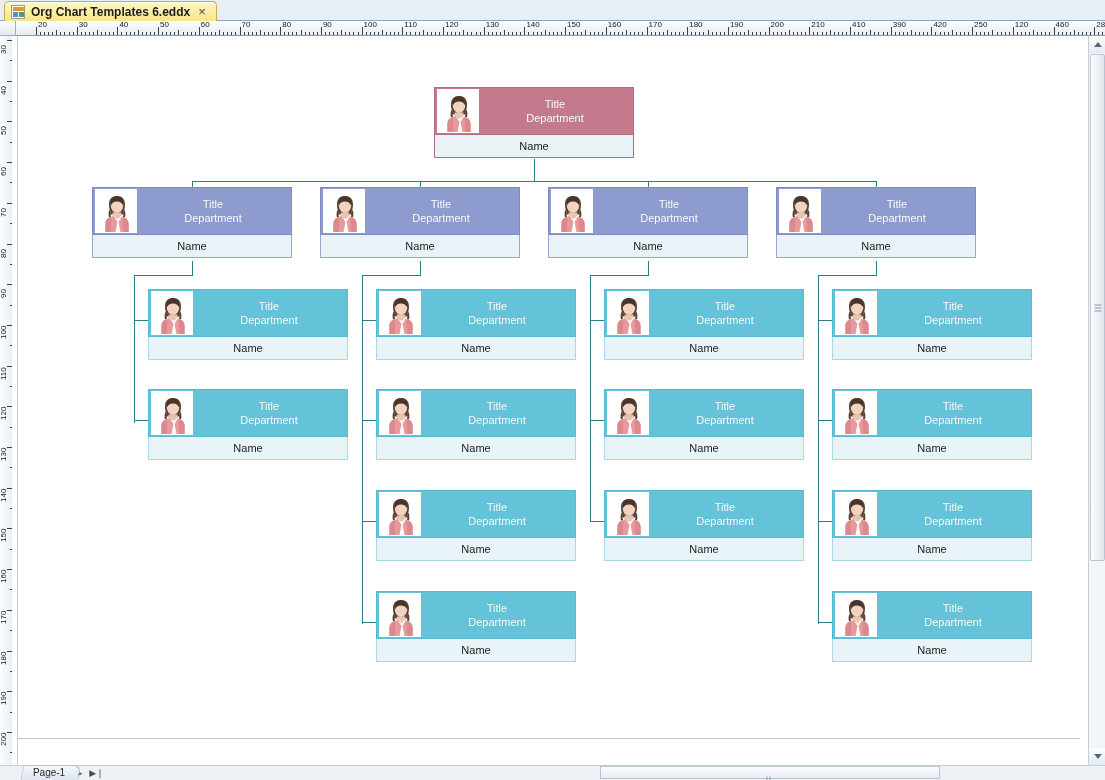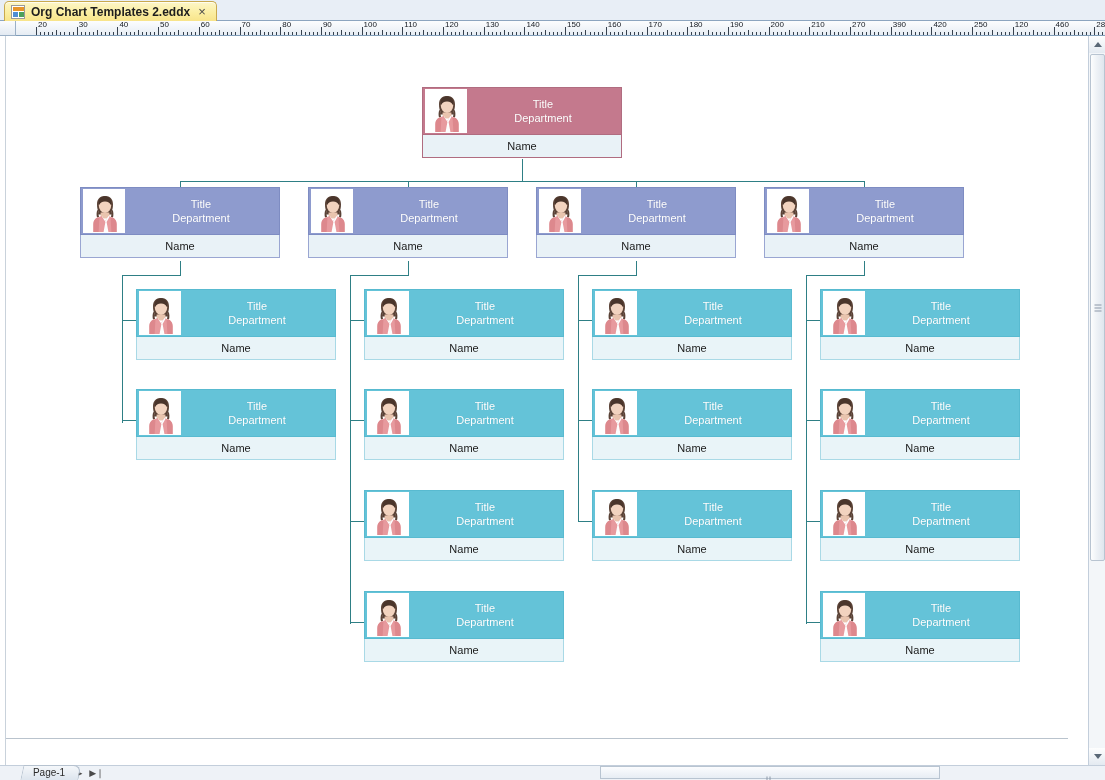--- a/index.html
+++ b/index.html
@@ -84,21 +84,21 @@
   .vtick.minor  { width: 3px; }
   .vlabel {
     position: absolute; left: 0px; font-size: 8px; color: #13181f;
     line-height: 8px;
     transform-origin: left top; transform: rotate(-90deg);
     white-space: nowrap;
   }
 
   
   .canvas-wrap {
-    position: absolute; left: 0; top: 36px;
+    position: absolute; left: 12px; top: 36px;
     width: 1072px; height: 729px;
     background: #ffffff; overflow: hidden;
   }
   .page {
     position: absolute; left: 6px; top: 0px;
     width: 1062px; height: 729px;
     background: #ffffff;
   }
   .page-edge-left {
     position: absolute; left: 5px; top: 0; width: 1px; height: 729px;
@@ -220,21 +220,21 @@
   }
 </style>
 </head>
 <body>
 
 <div id="app">
 
   <div class="tabbar">
     <div class="doc-tab">
       <span class="tab-icon"></span>
-      <span class="tab-title">Org Chart Templates 2.eddx</span>
+      <span class="tab-title">Org Chart Templates 6.eddx</span>
       <span class="tab-close">×</span>
     </div>
   </div>
 
   <div class="ruler-corner"></div>
   <div class="hruler" id="hruler">
       <div class="htick major" style="left: 20px;"></div>
       <div class="hlabel" style="left: 20px;">20</div>
       <div class="htick minor" style="left: 24.07px;"></div>
       <div class="htick minor" style="left: 28.14px;"></div>
@@ -448,21 +448,21 @@
       <div class="htick minor" style="left: 797.37px;"></div>
       <div class="htick minor" style="left: 801.44px;"></div>
       <div class="htick minor" style="left: 805.51px;"></div>
       <div class="htick minor" style="left: 809.58px;"></div>
       <div class="htick mid" style="left: 813.65px;"></div>
       <div class="htick minor" style="left: 817.72px;"></div>
       <div class="htick minor" style="left: 821.79px;"></div>
       <div class="htick minor" style="left: 825.86px;"></div>
       <div class="htick minor" style="left: 829.93px;"></div>
       <div class="htick major" style="left: 834px;"></div>
-      <div class="hlabel" style="left: 834px;">270</div>
+      <div class="hlabel" style="left: 834px;">410</div>
       <div class="htick minor" style="left: 838.07px;"></div>
       <div class="htick minor" style="left: 842.14px;"></div>
       <div class="htick minor" style="left: 846.21px;"></div>
       <div class="htick minor" style="left: 850.28px;"></div>
       <div class="htick mid" style="left: 854.35px;"></div>
       <div class="htick minor" style="left: 858.42px;"></div>
       <div class="htick minor" style="left: 862.49px;"></div>
       <div class="htick minor" style="left: 866.56px;"></div>
       <div class="htick minor" style="left: 870.63px;"></div>
       <div class="htick major" style="left: 874.7px;"></div>

